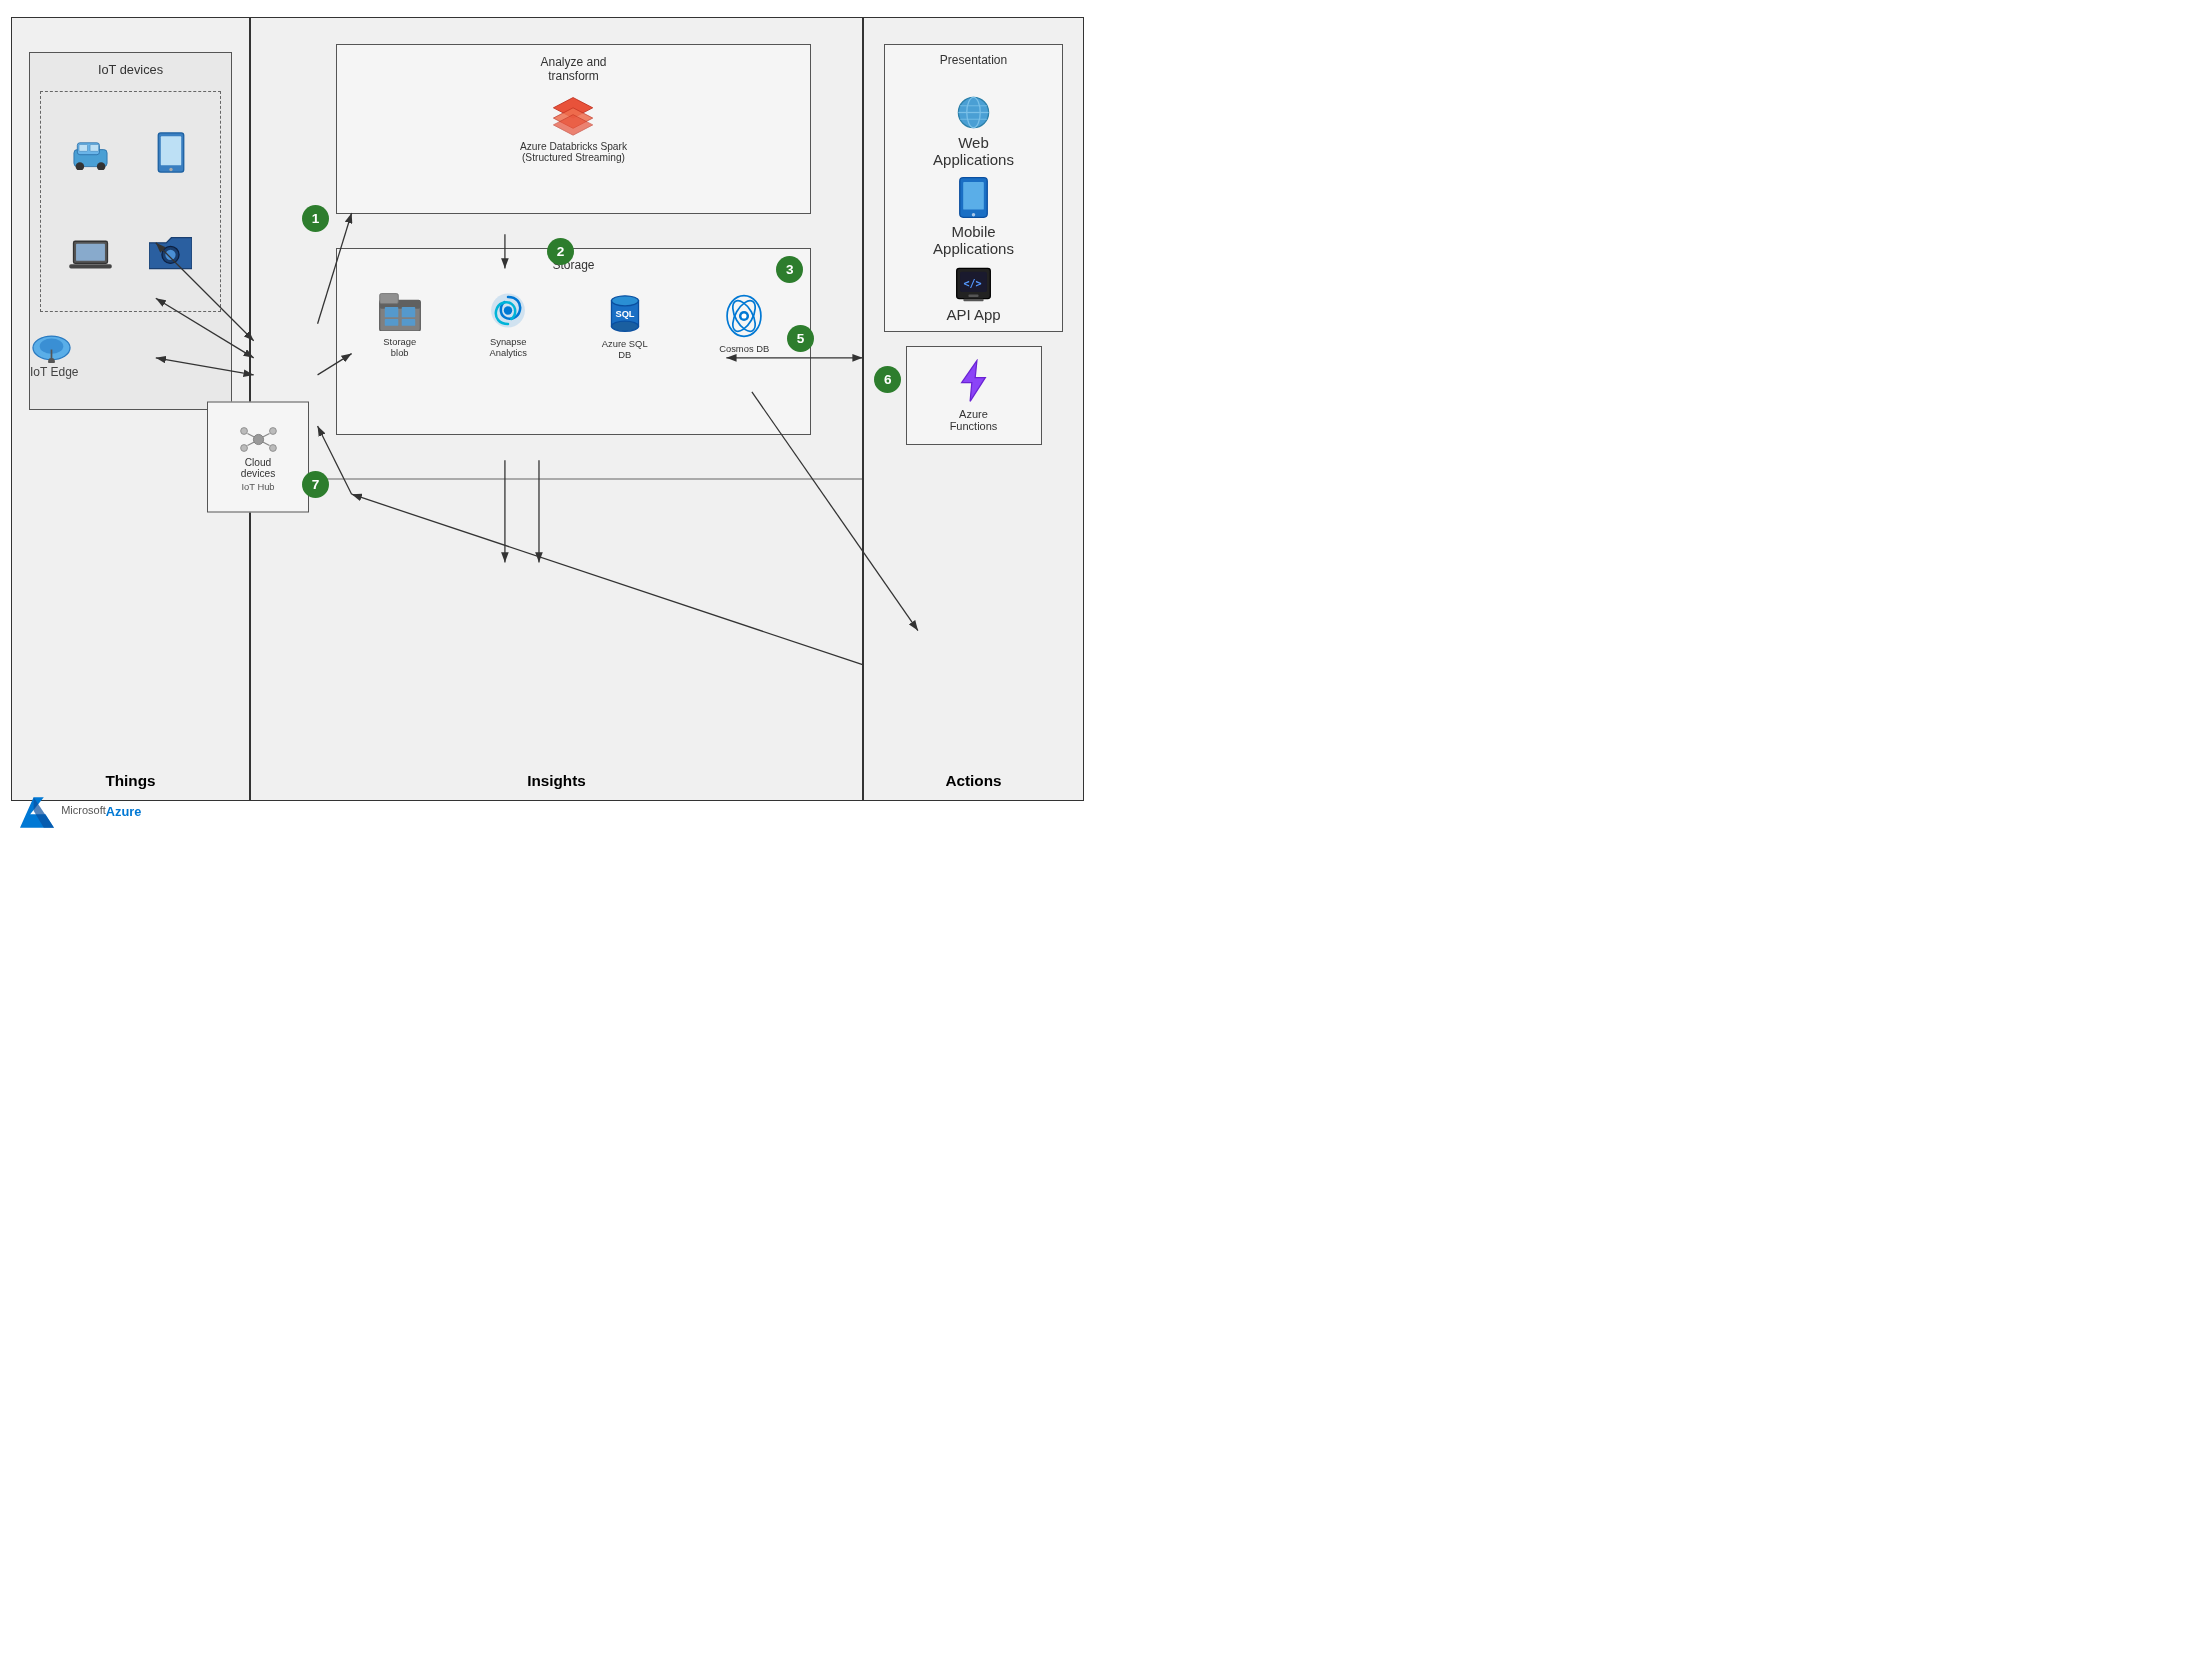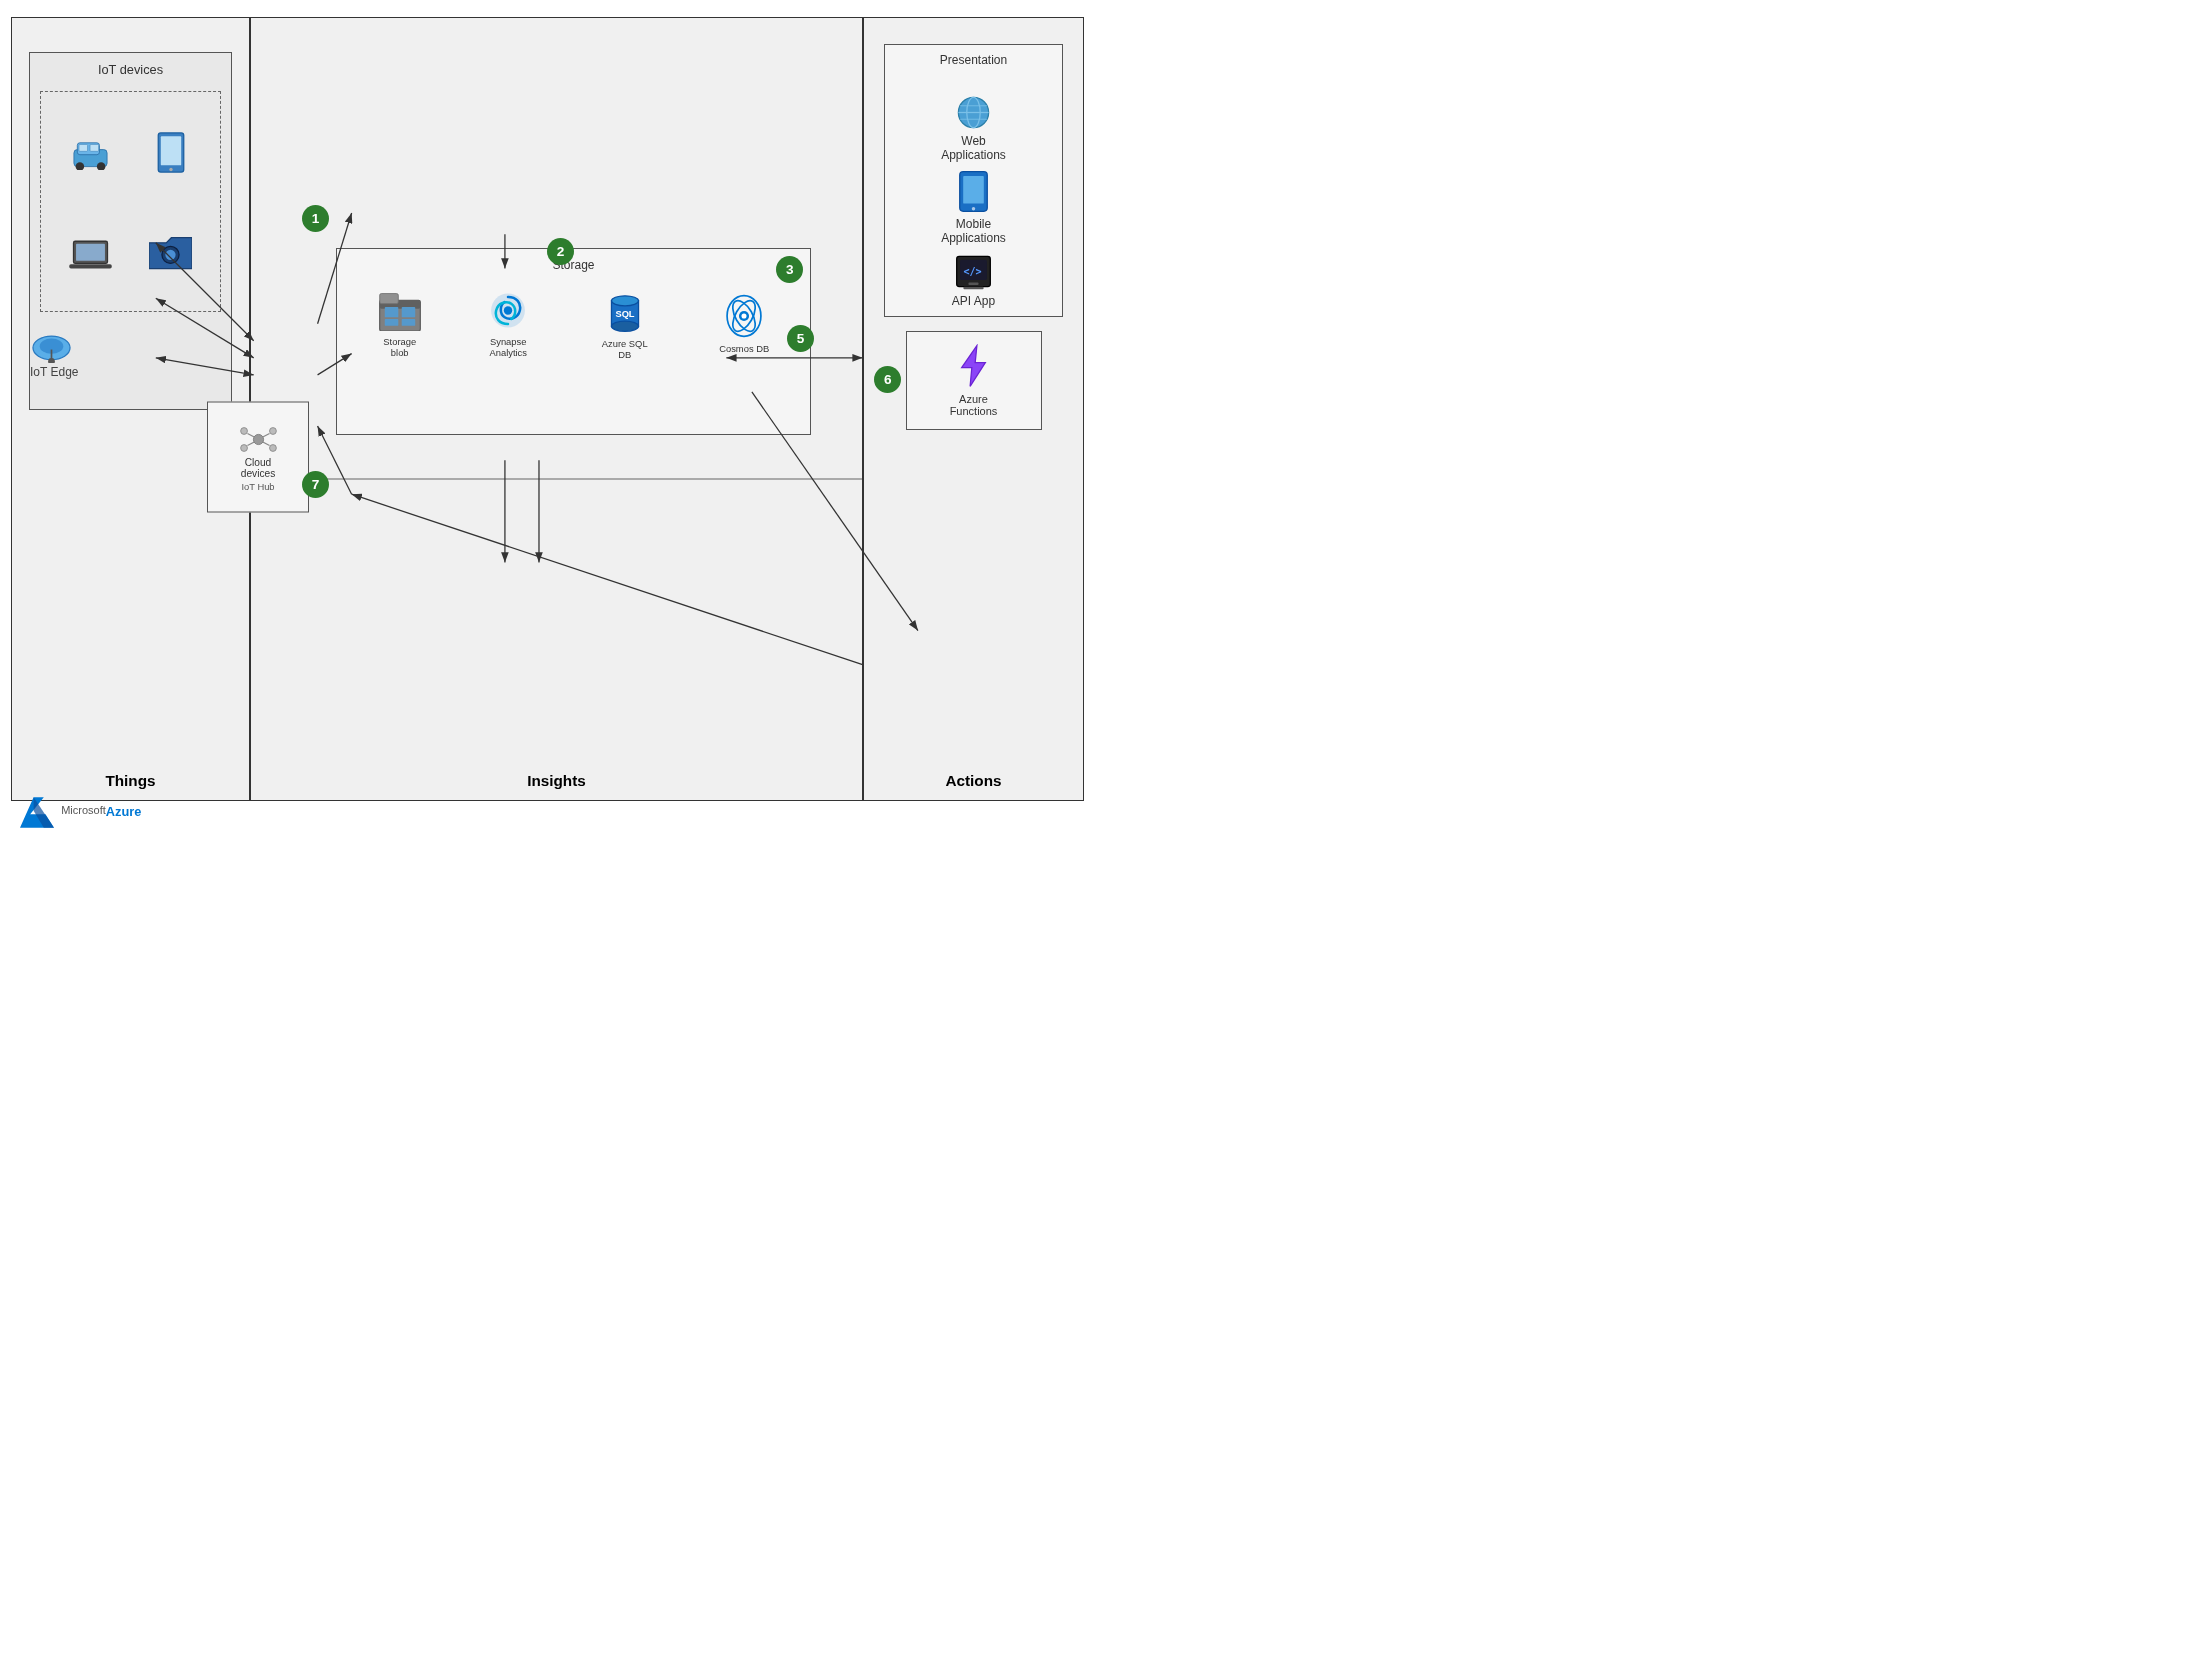--- a/index.html
+++ b/index.html
@@ -273,21 +273,21 @@
 
     .action-item {
       display: flex;
       flex-direction: column;
       align-items: center;
       gap: 3.4px;
       width: 100%;
     }
 
     .action-item-label {
-      font-size: 12px;
+      font-size: 15px;
       color: #333;
       text-align: center;
     }
 
     .azure-functions-box {
       border: 1.7px solid #555;
       background: #f5f5f5;
       width: 136px;
       padding: 12px;
       display: flex;
@@ -455,20 +455,37 @@
         <span>devices</span>
       </div>
       <div style="font-size:9.4px;color:#555;text-align:center;margin-top:1.7px;">IoT Hub</div>
     </div>
 
     <div class="panel-label">Things</div>
   </div>
 
   <div class="panel panel-insights" style="position:relative;">
 
+    <div class="analyze-box">
+      <div class="analyze-title">
+        <span style="white-space:pre-line;">Analyze and
+transform</span>
+      </div>
+
+      <svg width="47" height="43" viewBox="0 0 55 50" style="margin-top:4.3px;">
+
+        <polygon points="27,4 50,16 27,28 4,16" fill="#e8523a" stroke="#c03020" stroke-width="1"></polygon>
+        <polygon points="27,16 50,28 27,40 4,28" fill="#f07050" stroke="#c03020" stroke-width="1" opacity="0.85"></polygon>
+        <polygon points="27,24 50,36 27,48 4,36" fill="#e8523a" stroke="#c03020" stroke-width="1" opacity="0.7"></polygon>
+      </svg>
+      <div style="font-size:10.2px;color:#333;text-align:center;margin-top:4.3px;">
+        <span style="white-space:pre-line;">Azure Databricks Spark
+(Structured Streaming)</span>
+      </div>
+    </div>
 
     <div class="badge" style="top:187px;left:51px;">
       <span>1</span>
     </div>
 
     <div class="badge" style="top:220px;left:296px;">
       <span>2</span>
     </div>
 
     <div class="storage-box">

